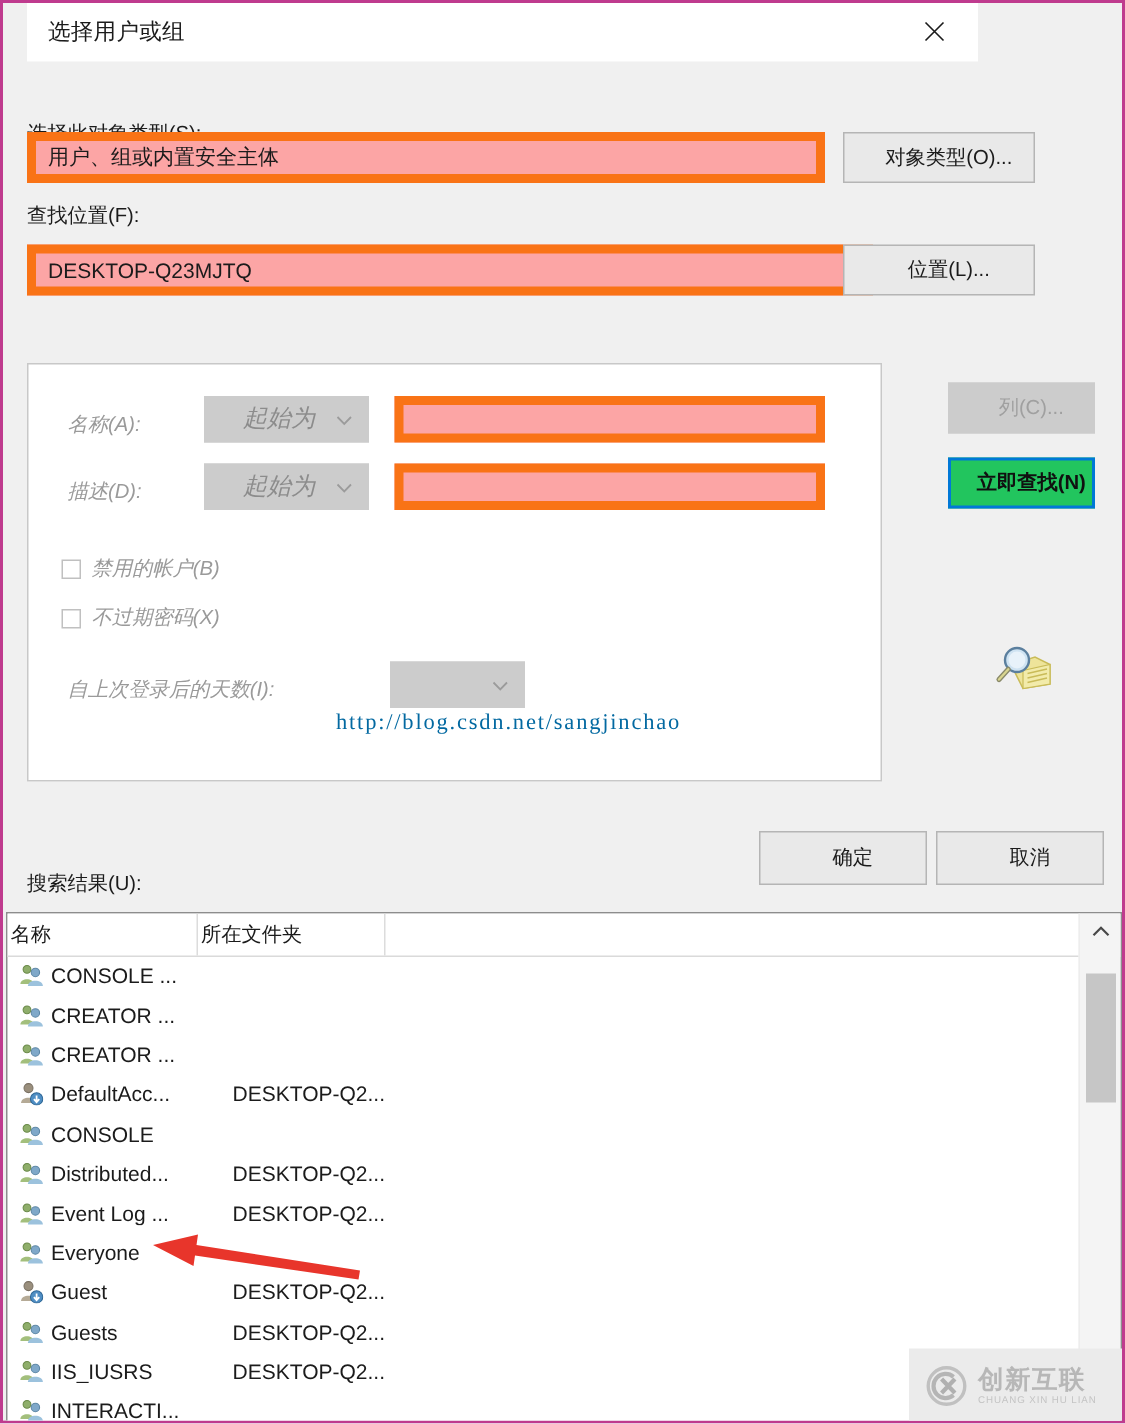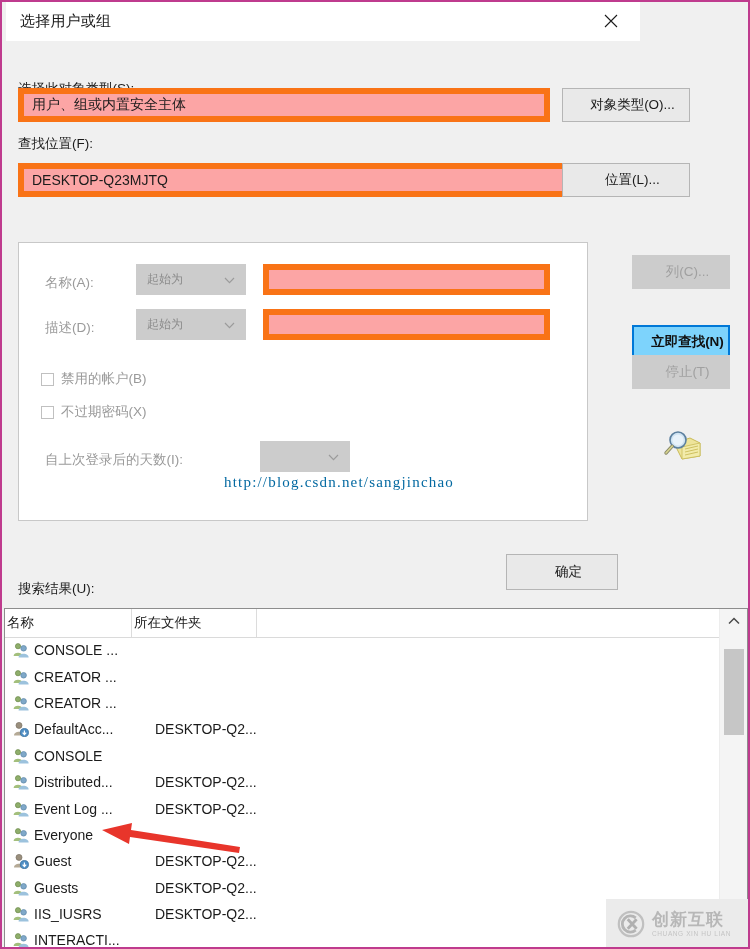--- a/index.html
+++ b/index.html
@@ -18,21 +18,21 @@
     height: 949px;
     box-sizing: border-box;
     border: 2px solid #bf3b8e;
     background: #f0f0f0;
     overflow: hidden;
   }
 
   
   .titlebar {
     position: absolute;
-    left: 4px; top: 0;
+    left: 16px; top: 0;
     width: 634px;
     height: 39px;
     background: #ffffff;
     border-bottom: 1px solid #ffffff;
   }
   .title-text {
     position: absolute;
     left: 14px;
     top: 10px;
     font-size: 15px;
@@ -98,24 +98,23 @@
     font-family: "Liberation Sans", "DejaVu Sans", sans-serif;
     padding-left: 13px;
   }
   .btn.disabled {
     background: #cccccc;
     border-color: #cccccc;
     color: #a0a0a0;
   }
   .btn.focused {
     border: 2px solid #0078d7;
-    background: #7dd3fc;
+    background: #22c55e;
     color: #101010;
     font-weight: 700;
-    margin-top: 20px;
   }
   .btn.plain {
     background: #e9e9e9;
     border: 1px solid #b5b5b5;
   }
 
   
   .tab-strip {
     position: absolute;
     left: 16px;
@@ -151,32 +150,33 @@
 
   .tab-panel {
     position: absolute;
     left: 16px;
     top: 240px;
     width: 570px;
     height: 279px;
     box-sizing: border-box;
     background: #ffffff;
     border: 1px solid #c8c8c8;
+    font-style: italic;
   }
 
   .combo {
     position: absolute;
     box-sizing: border-box;
     background: #cccccc;
     border: 1px solid #cccccc;
-    font-size: 12px;
+    font-size: 16px;
     color: #8c8c8c;
     display: flex;
     align-items: center;
-    padding-left: 10px;
+    padding-left: 25px;
     cursor: default;
   }
   .combo .chev {
     position: absolute;
     right: 10px;
     top: 50%;
     transform: translateY(-50%);
   }
 
   .cbrow {
@@ -429,35 +429,35 @@
             <path d="M1 1 L5.5 5.6 L10 1" stroke="#9b9b9b" stroke-width="1.2" fill="none"></path>
           </svg>
       </span>
     </div>
   </div>
 
   <div class="watermark-url">http://blog.csdn.net/sangjinchao</div>
 
   <div class="btn disabled" style="left:630px; top:253px; width:98px; height:34px;">列(C)...</div>
   <div class="btn focused" style="left:630px; top:303px; width:98px; height:34px;">立即查找(N)</div>
-  <div class="btn disabled" style="left:630px; top:353px; width:98px; height:34px;">停止(T)</div>
 
   <div class="magnifier">
     <svg width="44" height="40" viewBox="0 0 44 40">
       <path d="M14 17 L30 12 L40 17 L40 30 L22 33 Z" fill="#eee49a" stroke="#c9bb58" stroke-width="1"></path>
       <path d="M22 21 L40 17 L40 30 L22 33 Z" fill="#f2ebaa" stroke="#c9bb58" stroke-width="0.8"></path>
       <path d="M25 23 L38 20 M25 26 L38 23 M25 29 L38 26" stroke="#c9bb58" stroke-width="0.9" fill="none"></path>
       <circle cx="18" cy="14" r="8" fill="#cfe3f2" stroke="#5b7f9e" stroke-width="1.6"></circle>
       <circle cx="18" cy="14" r="5.6" fill="#e8f2fa" stroke="none"></circle>
       <path d="M12.2 20.2 L6 27" stroke="#8a8a6a" stroke-width="3.4" stroke-linecap="round"></path>
       <path d="M12.2 20.2 L6 27" stroke="#d9d58f" stroke-width="1.6" stroke-linecap="round"></path>
     </svg>
   </div>
 
   <div class="btn plain" style="left:504px; top:552px; width:112px; height:36px;">确定</div>
+  <div class="btn plain" style="left:622px; top:552px; width:112px; height:36px;">取消</div>
 
   <div class="lbl" style="left:16px; top:578px;">搜索结果(U):</div>
 
   <div class="results-box">
     <div class="col-header">
       <div class="col-h" style="left:0; width:127px;">名称</div>
       <div class="col-h" style="left:127px; width:125px;">所在文件夹</div>
     </div>
 
     <div class="rows" id="rows-container">

